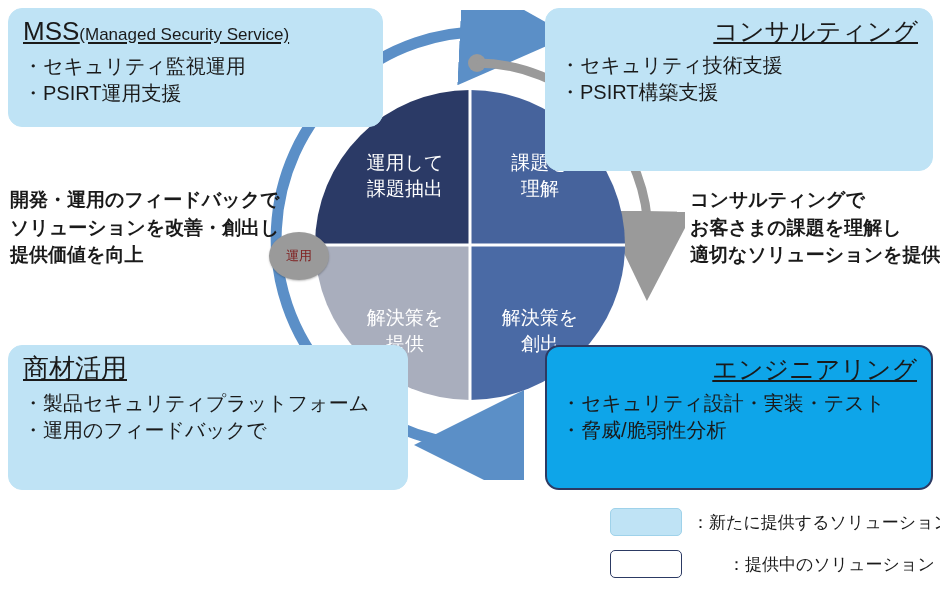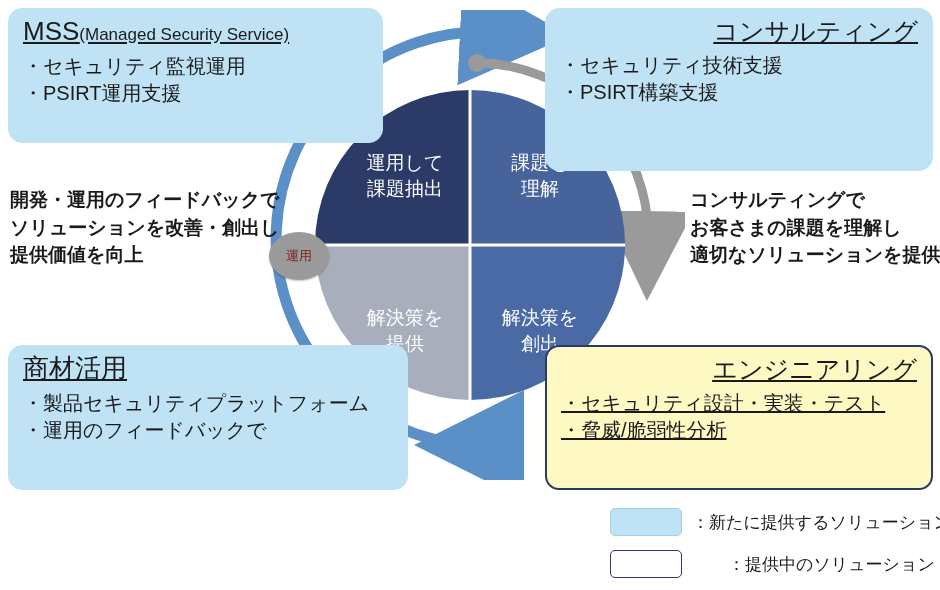--- a/index.html
+++ b/index.html
@@ -27,23 +27,22 @@
     position: absolute;
     box-sizing: border-box;
     border-radius: 14px;
     padding: 8px 14px;
   }
   .box.filled {
     background: #bfe3f5;
     border: 1px solid #bfe3f5;
   }
   .box.outlined {
-    background: #fef9c3;
+    background: #0ea5e9;
     border: 2px solid #2c3a63;
-    text-decoration: underline;
   }
   .box-title {
     font-size: 25px;
     font-weight: normal;
     text-decoration: underline;
     line-height: 1.15;
     margin: 0 0 6px 0;
     white-space: nowrap;
   }
   .box-title .small {
@@ -53,21 +52,21 @@
     list-style: none;
     margin: 0;
     padding: 0;
   }
   .box-list li {
     font-size: 20px;
     line-height: 1.35;
     white-space: nowrap;
   }
 
-  #box-mss      { left: 8px;   top: 8px;   width: 375px; height: 135px; }
+  #box-mss      { left: 8px;   top: 8px;   width: 375px; height: 119px; }
   #box-consult  { left: 545px; top: 8px;   width: 388px; height: 163px; }
   #box-shozai   { left: 8px;   top: 345px; width: 400px; height: 145px; }
   #box-eng      { left: 545px; top: 345px; width: 388px; height: 145px; }
 
   #box-mss .box-title    { font-size: 26px; }
   #box-shozai .box-title { font-size: 26px; }
 
   
   .free-text {
     position: absolute;

